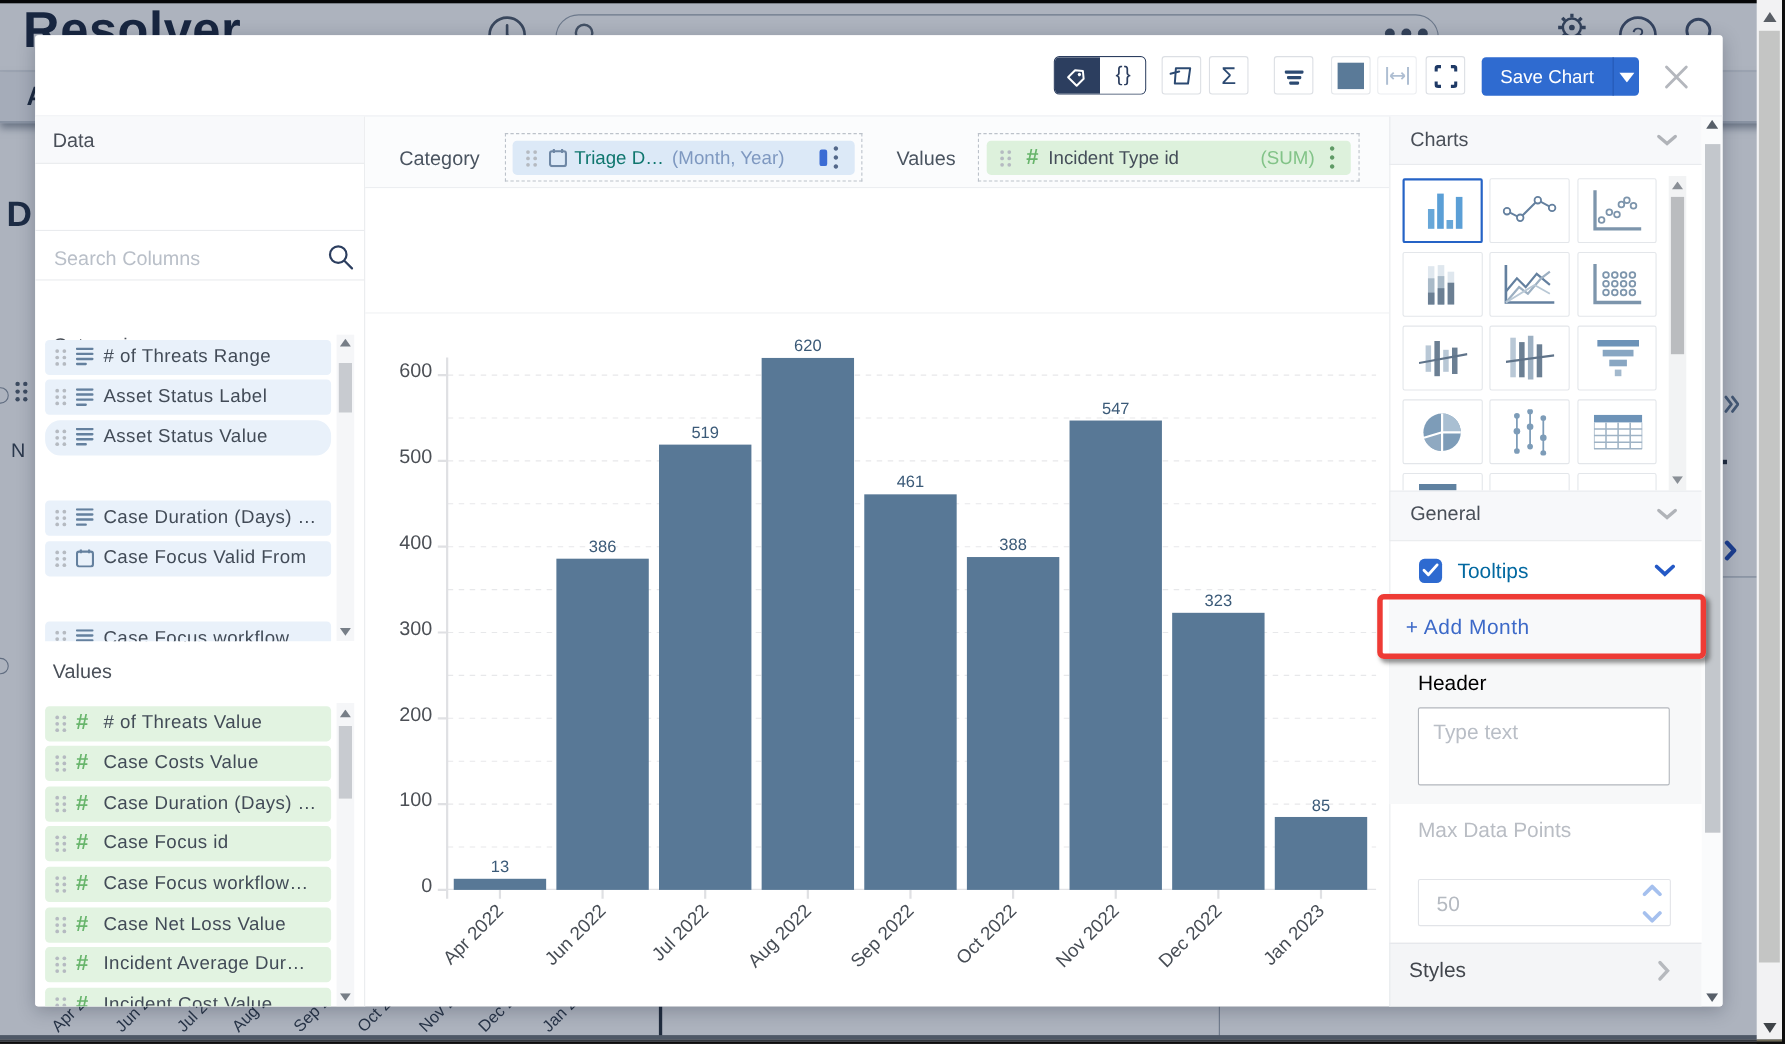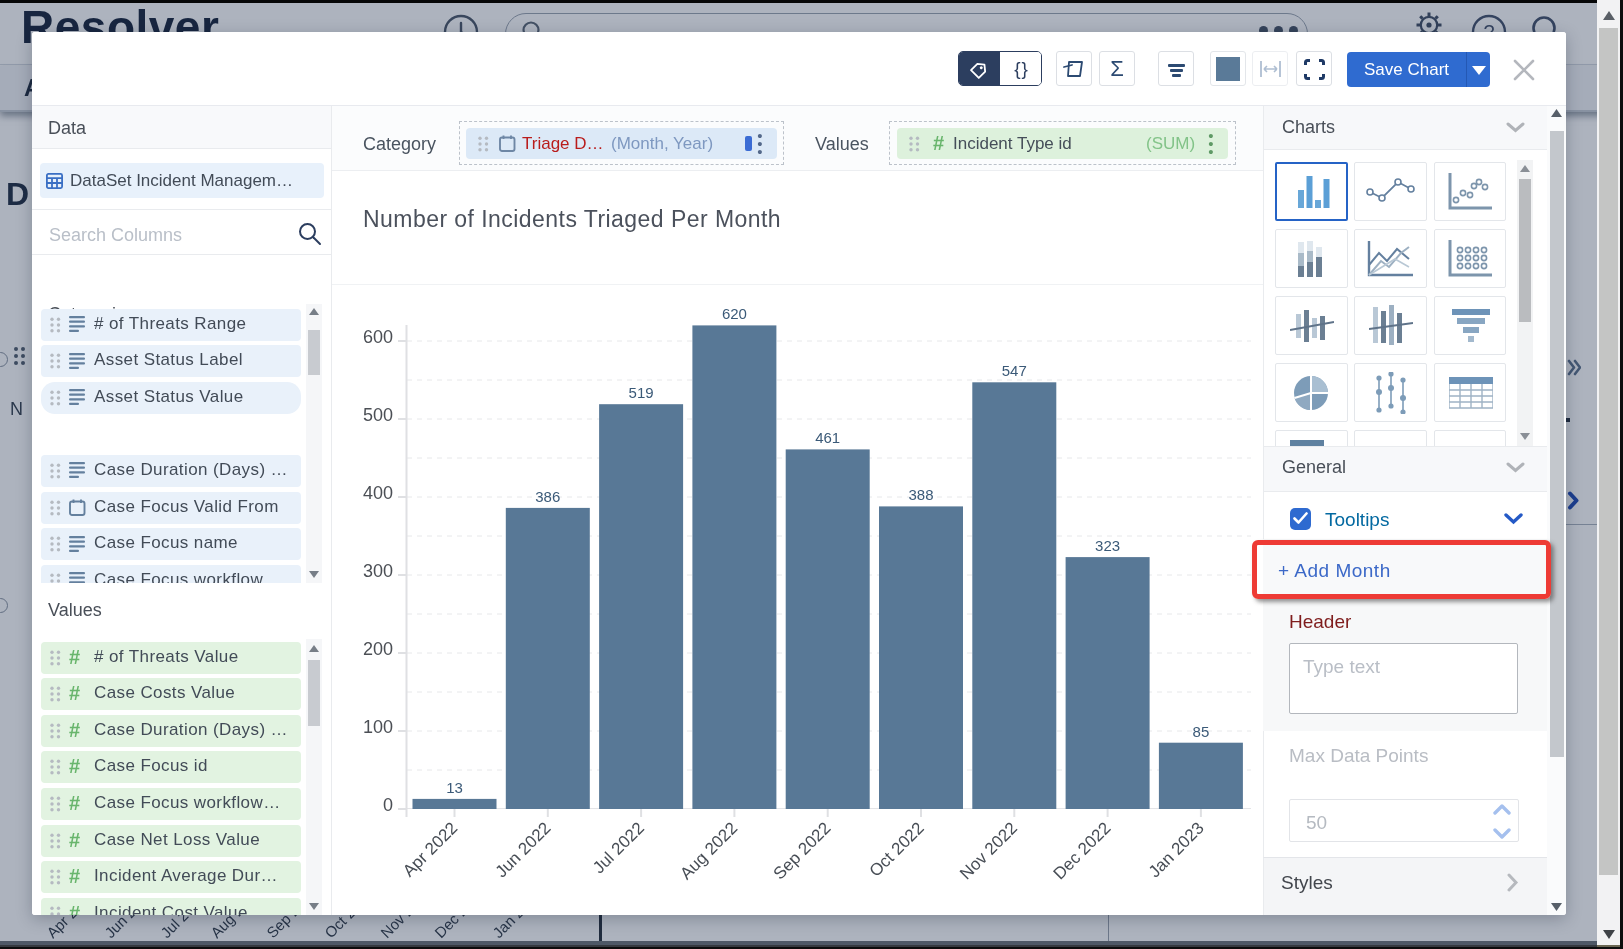--- a/index.html
+++ b/index.html
@@ -205,27 +205,20 @@
       </g>
       <g id="calic2">
         <rect x="1" y="2.5" width="14.5" height="13.5" rx="2" fill="none" stroke="#6e87a5" stroke-width="1.9"></rect>
         <path d="M4.5 0.5 V4 M12 0.5 V4" stroke="#6e87a5" stroke-width="1.9"></path>
       </g>
     </defs>
   </svg>
   <div class="abs" style="left:0;top:74px;width:300px;height:809px;background:#fff;border-right:1px solid #e9ebee;">
     <div class="abs" style="left:0;top:0;width:299px;height:43px;background:#f8f9fb;border-bottom:1px solid #e9ebee;"></div>
     <div class="abs" style="left:16px;top:12px;font-size:18px;color:#494f58;">Data</div>
-    <div class="abs" style="left:8px;top:57px;width:284px;height:35px;background:#e8f1fb;border-radius:4px;">
-      <svg class="abs" style="left:6px;top:10px;" width="17" height="16" viewBox="0 0 17 16">
-        <rect x="0.9" y="0.9" width="15.2" height="14.2" rx="1.5" fill="none" stroke="#3a6fc4" stroke-width="1.8"></rect>
-        <path d="M1 5.2 H16 M6 5.2 V15 M11 5.2 V15 M1 10 H16" stroke="#3a6fc4" stroke-width="1.8"></path>
-      </svg>
-      <div class="abs" style="left:30px;top:0;font-size:17px;color:#424b57;line-height:35px;white-space:nowrap;">DataSet Incident Managem…</div>
-    </div>
     <div class="abs" style="left:0;top:103px;width:299px;height:1px;background:#e9ebee;"></div>
     <div class="abs" style="left:17px;top:119px;font-size:18px;color:#b9bfc8;">Search Columns</div>
     <svg class="abs" style="left:265px;top:115px;" width="26" height="26" viewBox="0 0 26 26">
       <circle cx="10.5" cy="10.5" r="7.5" fill="none" stroke="#2c3e5f" stroke-width="2"></circle>
       <path d="M16.5 16.5 L23 23" stroke="#2c3e5f" stroke-width="2" stroke-linecap="round"></path>
     </svg>
     <div class="abs" style="left:0;top:148px;width:299px;height:1px;background:#e9ebee;"></div>
     <div class="abs" style="left:16px;top:162px;font-size:18px;color:#494f58;margin-top:36px;">Categories</div>
 
     <div class="abs" style="left:0;top:198px;width:299px;height:279px;overflow:hidden;">
@@ -266,29 +259,20 @@
           <div class="rlabel">Case Duration (Days) …</div>
         </div>
       <div class="row rowc" style="top:187.5px;">
           <svg class="abs dsvg">
             <use href="#dots6"></use>
           </svg>
           <svg class="abs isvg">
             <use href="#calic"></use>
           </svg>
           <div class="rlabel">Case Focus Valid From</div>
-        </div>
-      <div class="row rowc" style="top:224.1px;">
-          <svg class="abs dsvg">
-            <use href="#dots6"></use>
-          </svg>
-          <svg class="abs isvg">
-            <use href="#tlines"></use>
-          </svg>
-          <div class="rlabel">Case Focus name</div>
         </div>
       <div class="row rowc" style="top:260.7px;">
           <svg class="abs dsvg">
             <use href="#dots6"></use>
           </svg>
           <svg class="abs isvg">
             <use href="#tlines"></use>
           </svg>
           <div class="rlabel">Case Focus workflow…</div>
         </div>
@@ -374,37 +358,36 @@
   <div class="abs" style="left:300px;top:74px;width:931px;height:65px;background:#fbfcfd;border-bottom:1px solid #eceef1;"></div>
   <div class="abs" style="left:331px;top:102px;font-size:18px;color:#4a5460;">Category</div>
   <div class="abs" style="left:427px;top:89px;width:325px;height:44px;border:1px dashed #bcc2ca;"></div>
   <div class="abs" style="left:434px;top:96px;width:311px;height:31px;background:#dce9f7;border-radius:4px;">
     <svg class="abs" style="left:12px;top:7.5px;" width="11" height="16">
         <use href="#dots6"></use>
       </svg>
     <svg class="abs" style="left:33px;top:6.5px;" width="17" height="17">
         <use href="#calic2"></use>
       </svg>
-    <div class="abs" style="left:56px;top:0;font-size:17px;color:#b91c1c;line-height:31px;">Triage D…</div>
+    <div class="abs" style="left:56px;top:0;font-size:17px;color:#0f766e;line-height:31px;">Triage D…</div>
     <div class="abs" style="left:145px;top:0;font-size:17px;color:#7e98c0;line-height:31px;">(Month, Year)</div>
     <div class="abs" style="left:279px;top:8px;width:7px;height:15px;background:#3b6cd4;border-radius:2px;"></div>
     <div class="abs" style="left:291px;top:4px;width:6px;height:24px;color:#53688a;font-size:15px;line-height:8px;text-align:center;">•<br>•<br>•</div>
   </div>
   <div class="abs" style="left:783px;top:102px;font-size:18px;color:#4a5460;">Values</div>
   <div class="abs" style="left:857px;top:89px;width:347px;height:44px;border:1px dashed #bcc2ca;"></div>
   <div class="abs" style="left:865px;top:96px;width:331px;height:31px;background:#ddf1dc;border-radius:4px;">
     <svg class="abs" style="left:12px;top:7.5px;" width="11" height="16">
         <use href="#dots6"></use>
       </svg>
     <div class="abs" style="left:36px;top:0;font-size:20px;font-weight:bold;color:#68b56c;line-height:30px;">#</div>
     <div class="abs" style="left:56px;top:0;font-size:17px;color:#454e59;line-height:31px;">Incident Type id</div>
     <div class="abs" style="left:249px;top:0;font-size:17px;color:#82c388;line-height:31px;">(SUM)</div>
     <div class="abs" style="left:311px;top:4px;width:6px;height:24px;color:#5f9a66;font-size:15px;line-height:8px;text-align:center;">•<br>•<br>•</div>
   </div>
-  <div class="abs" style="left:331px;top:174px;font-size:23px;letter-spacing:0.45px;color:#4b515c;">Number of Incidents Triaged Per Month</div>
   <div class="abs" style="left:300px;top:252px;width:931px;height:1px;background:#f0f2f4;"></div>
 
   <svg class="abs" style="left:300px;top:252px;" width="931" height="631" viewBox="0 0 931 631" font-family="Liberation Sans, sans-serif">
     <g stroke="#e7e8ea" stroke-width="1" stroke-dasharray="5 5">
       <line x1="75" y1="486" x2="919" y2="486"></line>
         <line x1="75" y1="447" x2="919" y2="447"></line>
       <line x1="75" y1="408" x2="919" y2="408"></line>
         <line x1="75" y1="369" x2="919" y2="369"></line>
       <line x1="75" y1="330" x2="919" y2="330"></line>
         <line x1="75" y1="291" x2="919" y2="291"></line>
@@ -658,21 +641,21 @@
   </div>
   <div class="abs" style="left:1293px;top:477px;font-size:19px;color:#0369a1;">Tooltips</div>
   <svg class="abs" style="left:1472px;top:481px;" width="19" height="12">
       <path d="M2 2 L9.5 9 L17 2" fill="none" stroke="#2459c6" stroke-width="3.4" stroke-linecap="round"></path>
     </svg>
 
   <div class="abs" style="left:1231px;top:507px;width:284px;height:62px;background:#f8f9fa;"></div>
   <div class="abs" style="left:1246px;top:528px;font-size:19px;letter-spacing:0.5px;color:#3c69c8;">+ Add Month</div>
 
   <div class="abs" style="left:1231px;top:569px;width:284px;height:130px;background:#f7f8f9;"></div>
-  <div class="abs" style="left:1257px;top:579px;font-size:19px;color:#7f1d1d;">Header</div>
+  <div class="abs" style="left:1257px;top:579px;font-size:19px;color:#000000;">Header</div>
   <div class="abs" style="left:1257px;top:611px;width:229px;height:71px;background:#fff;border:1px solid #b3b7bd;border-radius:2px;"></div>
   <div class="abs" style="left:1271px;top:624px;font-size:19px;color:#b9bec6;">Type text</div>
 
   <div class="abs" style="left:1257px;top:713px;font-size:19px;color:#b9bdc4;">Max Data Points</div>
   <div class="abs" style="left:1257px;top:767px;width:230px;height:43px;background:#fff;border:1px solid #e2e4e8;border-radius:2px;"></div>
   <div class="abs" style="left:1274px;top:780px;font-size:19px;color:#b5bac1;">50</div>
   <svg class="abs" style="left:1461px;top:771px;" width="18" height="12">
       <path d="M2 10 L9 3 L16 10" fill="none" stroke="#a5c0ee" stroke-width="3.4" stroke-linecap="round" stroke-linejoin="round"></path>
     </svg>
   <svg class="abs" style="left:1461px;top:796px;" width="18" height="12">

